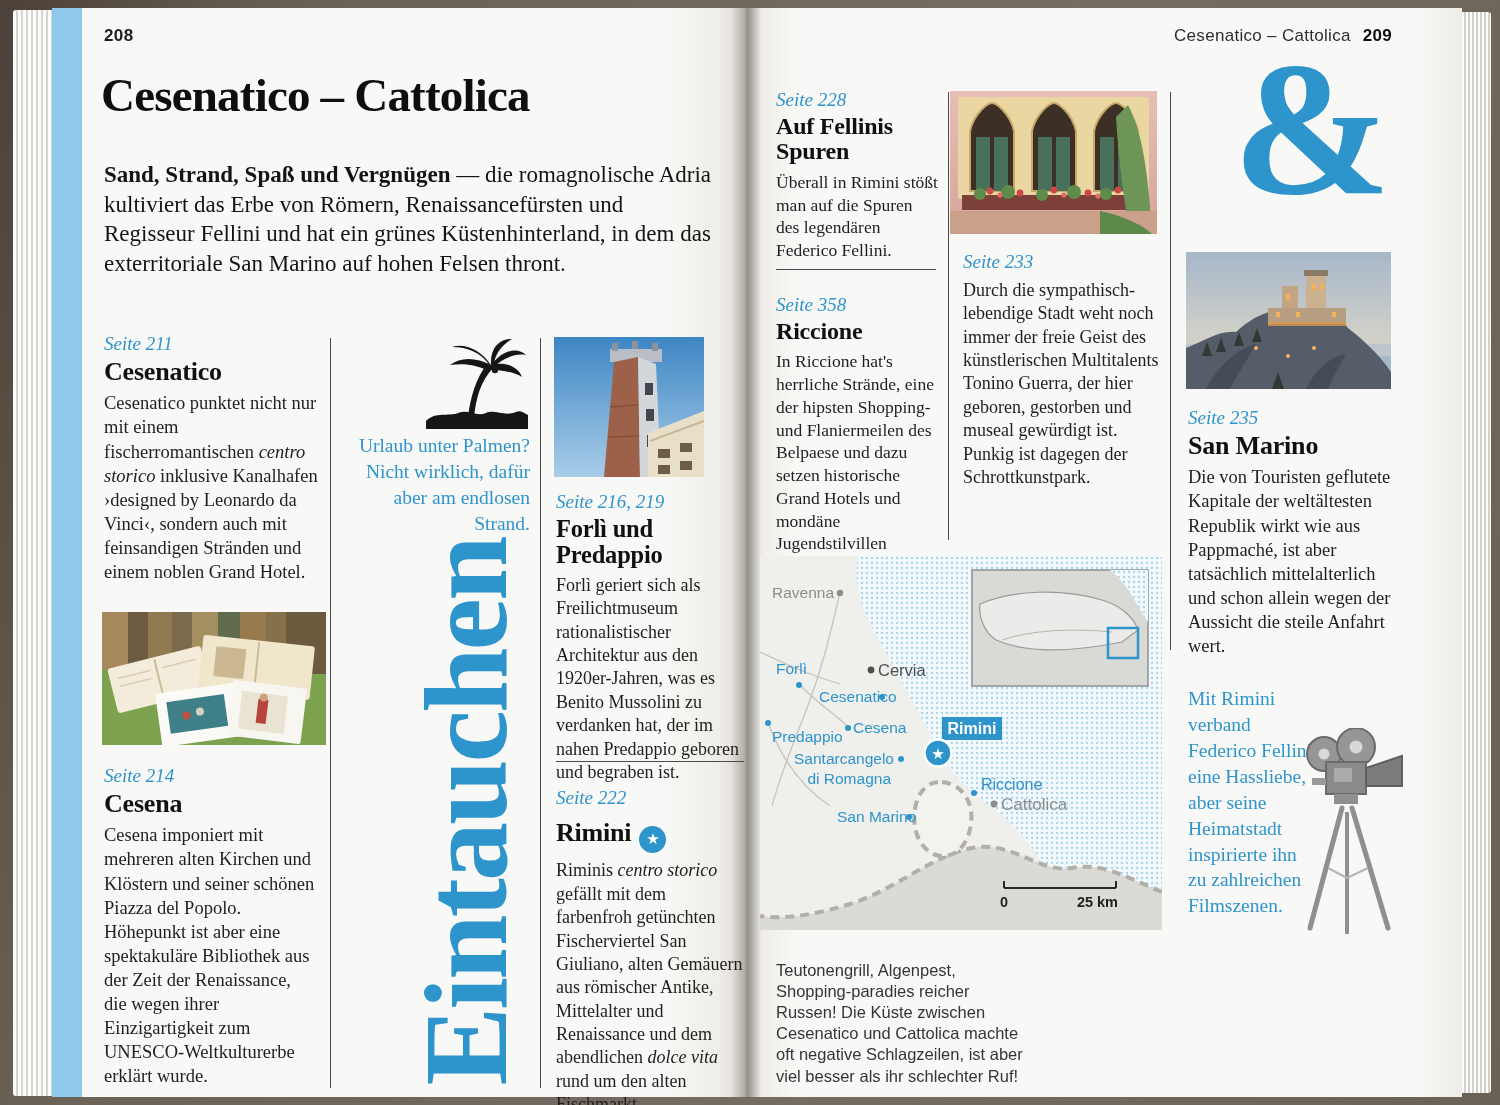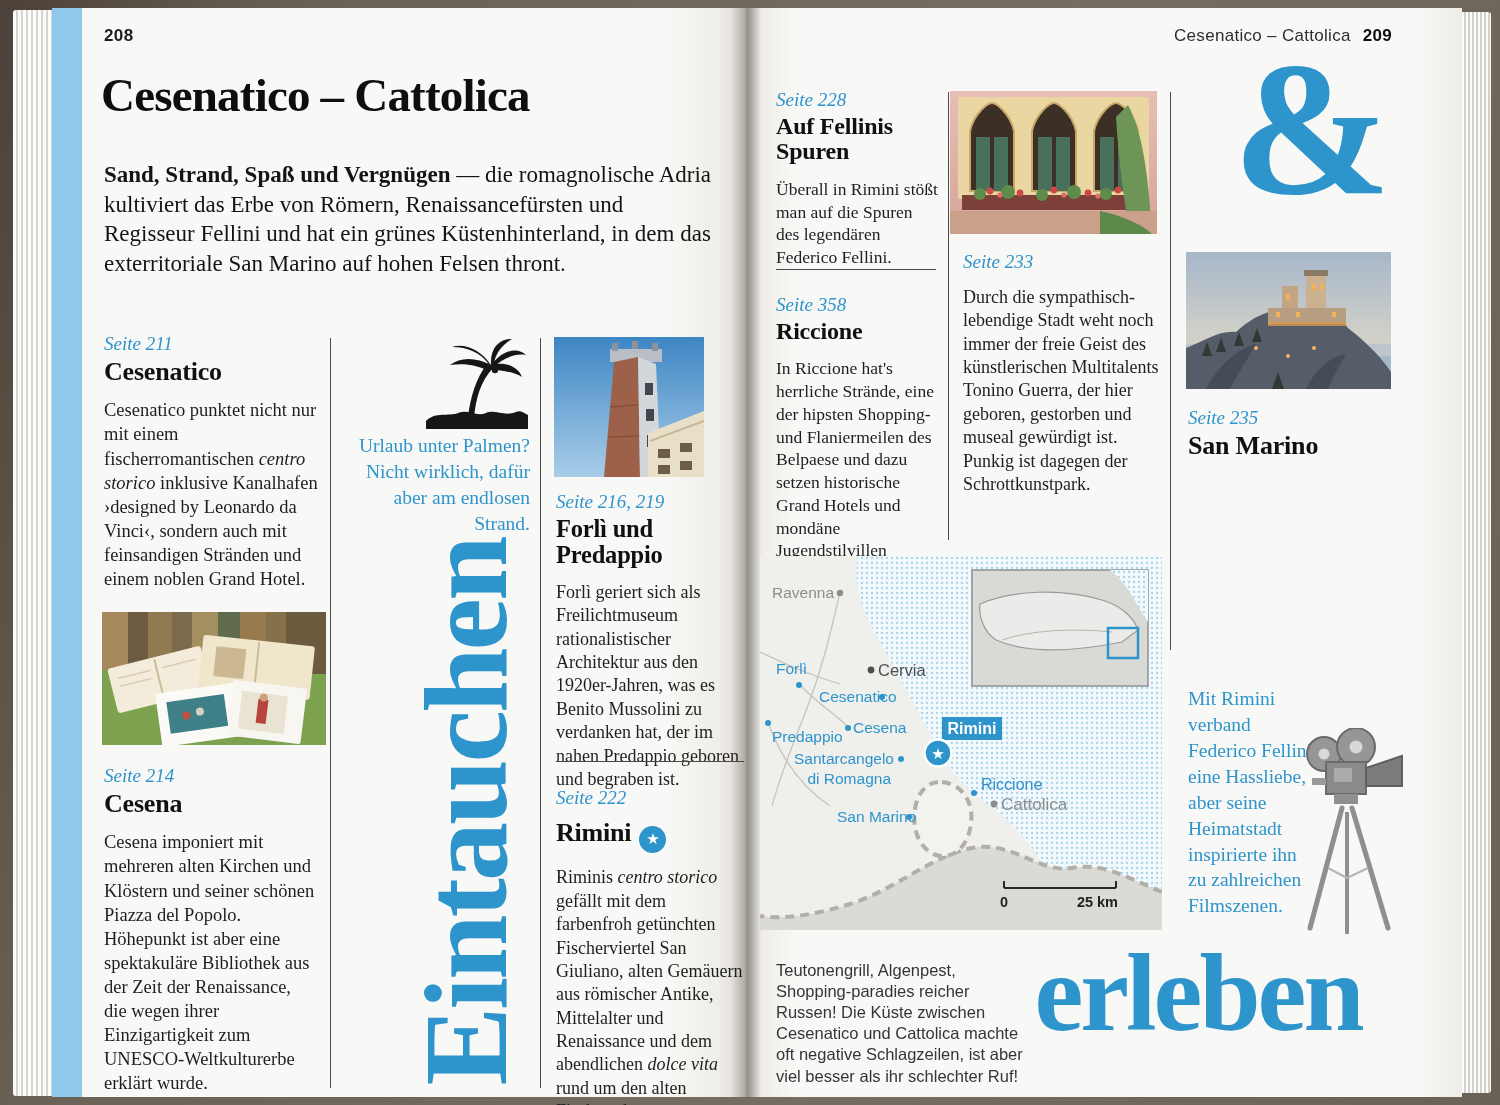--- a/index.html
+++ b/index.html
@@ -19,21 +19,21 @@
   .gutter { left:731px; top:8px; width:30px; height:1089px;
     background:linear-gradient(to right,rgba(70,60,50,0) 0%,rgba(70,60,50,.28) 45%,rgba(50,42,34,.4) 55%,rgba(70,60,50,0) 100%); }
   .edges-right { left:1462px; top:12px; width:29px; height:1081px;
     background:repeating-linear-gradient(to right,#fbfbfa 0 2px,#d4d1cb 2px 4px); border-radius:0 3px 3px 0; }
   .pagenum { font-family:"Liberation Sans", sans-serif; font-weight:bold; font-size:17px; color:#1d1d1d; letter-spacing:.4px; }
   .main-title { font-weight:bold; font-size:47px; color:#0e0e0e; letter-spacing:-.8px; }
   .intro { font-size:23px; line-height:1.29; color:#141414; }
   .intro b { font-weight:bold; }
   .seite { font-style:italic; font-size:19px; line-height:1.1; }
   .h2 { font-weight:bold; color:#101010; line-height:1.06; margin-top:3px; letter-spacing:-.2px; }
-  .body { line-height:1.3; color:#1e1e1e; margin-top:13px; }
+  .body { line-height:1.3; color:#1e1e1e; margin-top:6px; }
   .vrule { width:1px; background:#4a4a4a; }
   .hrule { height:1px; background:#4a4a4a; }
   .accent-text { line-height:1.33; }
   .right-align { text-align:right; }
 
   .star-badge { display:inline-flex; width:27px; height:27px; border-radius:50%;
     align-items:center; justify-content:center; color:#fff; font-size:15px;
     vertical-align:-3px; margin-left:8px; font-family:"DejaVu Sans", sans-serif; }
 
   .vertical-word { transform:rotate(-90deg); transform-origin:0 0;
@@ -287,20 +287,21 @@
       </g>
     <rect x="82" y="70" width="78" height="4" fill="#d99a4e" opacity=".8"></rect>
     <circle cx="70" cy="96" r="2" fill="#f2b35e"></circle>
       <circle cx="102" cy="104" r="2" fill="#f2b35e"></circle>
       <circle cx="128" cy="96" r="2" fill="#f2b35e"></circle>
   </svg>
 
   <div class="abs" style="left:1188px; top:408px; width:208px;">
     <div class="seite" style="color:#2e94cc;">Seite 235</div>
     <div class="h2" style="font-size:26px;">San Marino</div>
+    <div class="body" style="font-size:18.5px;">Die von Touristen geflutete Kapitale der weltältesten Republik wirkt wie aus Pappmaché, ist aber tatsächlich mittelalterlich und schon allein wegen der Aussicht die steile Anfahrt wert.</div>
   </div>
 
   <div class="abs accent-text" style="left:1188px; top:686px; width:132px; font-size:19.5px; color:#2e94cc;">Mit Rimini verband Federico Fellini eine Hassliebe, aber seine Heimatstadt inspirierte ihn zu zahlreichen Filmszenen.</div>
   <svg class="abs" style="left:1290px; top:728px;" width="120" height="210" viewBox="0 0 120 210">
     <g stroke="#6a6a6a" stroke-width="2" fill="#969696">
       <circle cx="34" cy="26" r="17"></circle>
         <circle cx="66" cy="19" r="19"></circle>
     </g>
     <circle cx="34" cy="26" r="5.5" fill="#d8d8d8"></circle>
       <circle cx="66" cy="19" r="6.5" fill="#d8d8d8"></circle>
@@ -385,15 +386,14 @@
     <g>
       <rect x="182" y="161" width="60" height="23" fill="#2e94cc"></rect>
       <text x="212" y="178" font-size="16" font-weight="bold" fill="#ffffff" text-anchor="middle">Rimini</text>
       <circle cx="178" cy="197" r="13.5" fill="#2e94cc" stroke="#ffffff" stroke-width="2.5"></circle>
       <text x="178" y="203" font-size="15" fill="#ffffff" text-anchor="middle" style="font-family:'DejaVu Sans',sans-serif">★</text>
     </g>
   </svg>
 
   <div class="abs caption" style="left:776px; top:960px; width:248px;">Teutonengrill, Algenpest, Shopping-paradies reicher Russen! Die Küste zwischen Cesenatico und Cattolica machte oft negative Schlagzeilen, ist aber viel besser als ihr schlechter Ruf!</div>
 
-  <div class="abs erleben" style="left:1000px; top:938px; width:396px; color:#2e94cc;">erleben</div>
 
 </div>
 
 </body></html>

